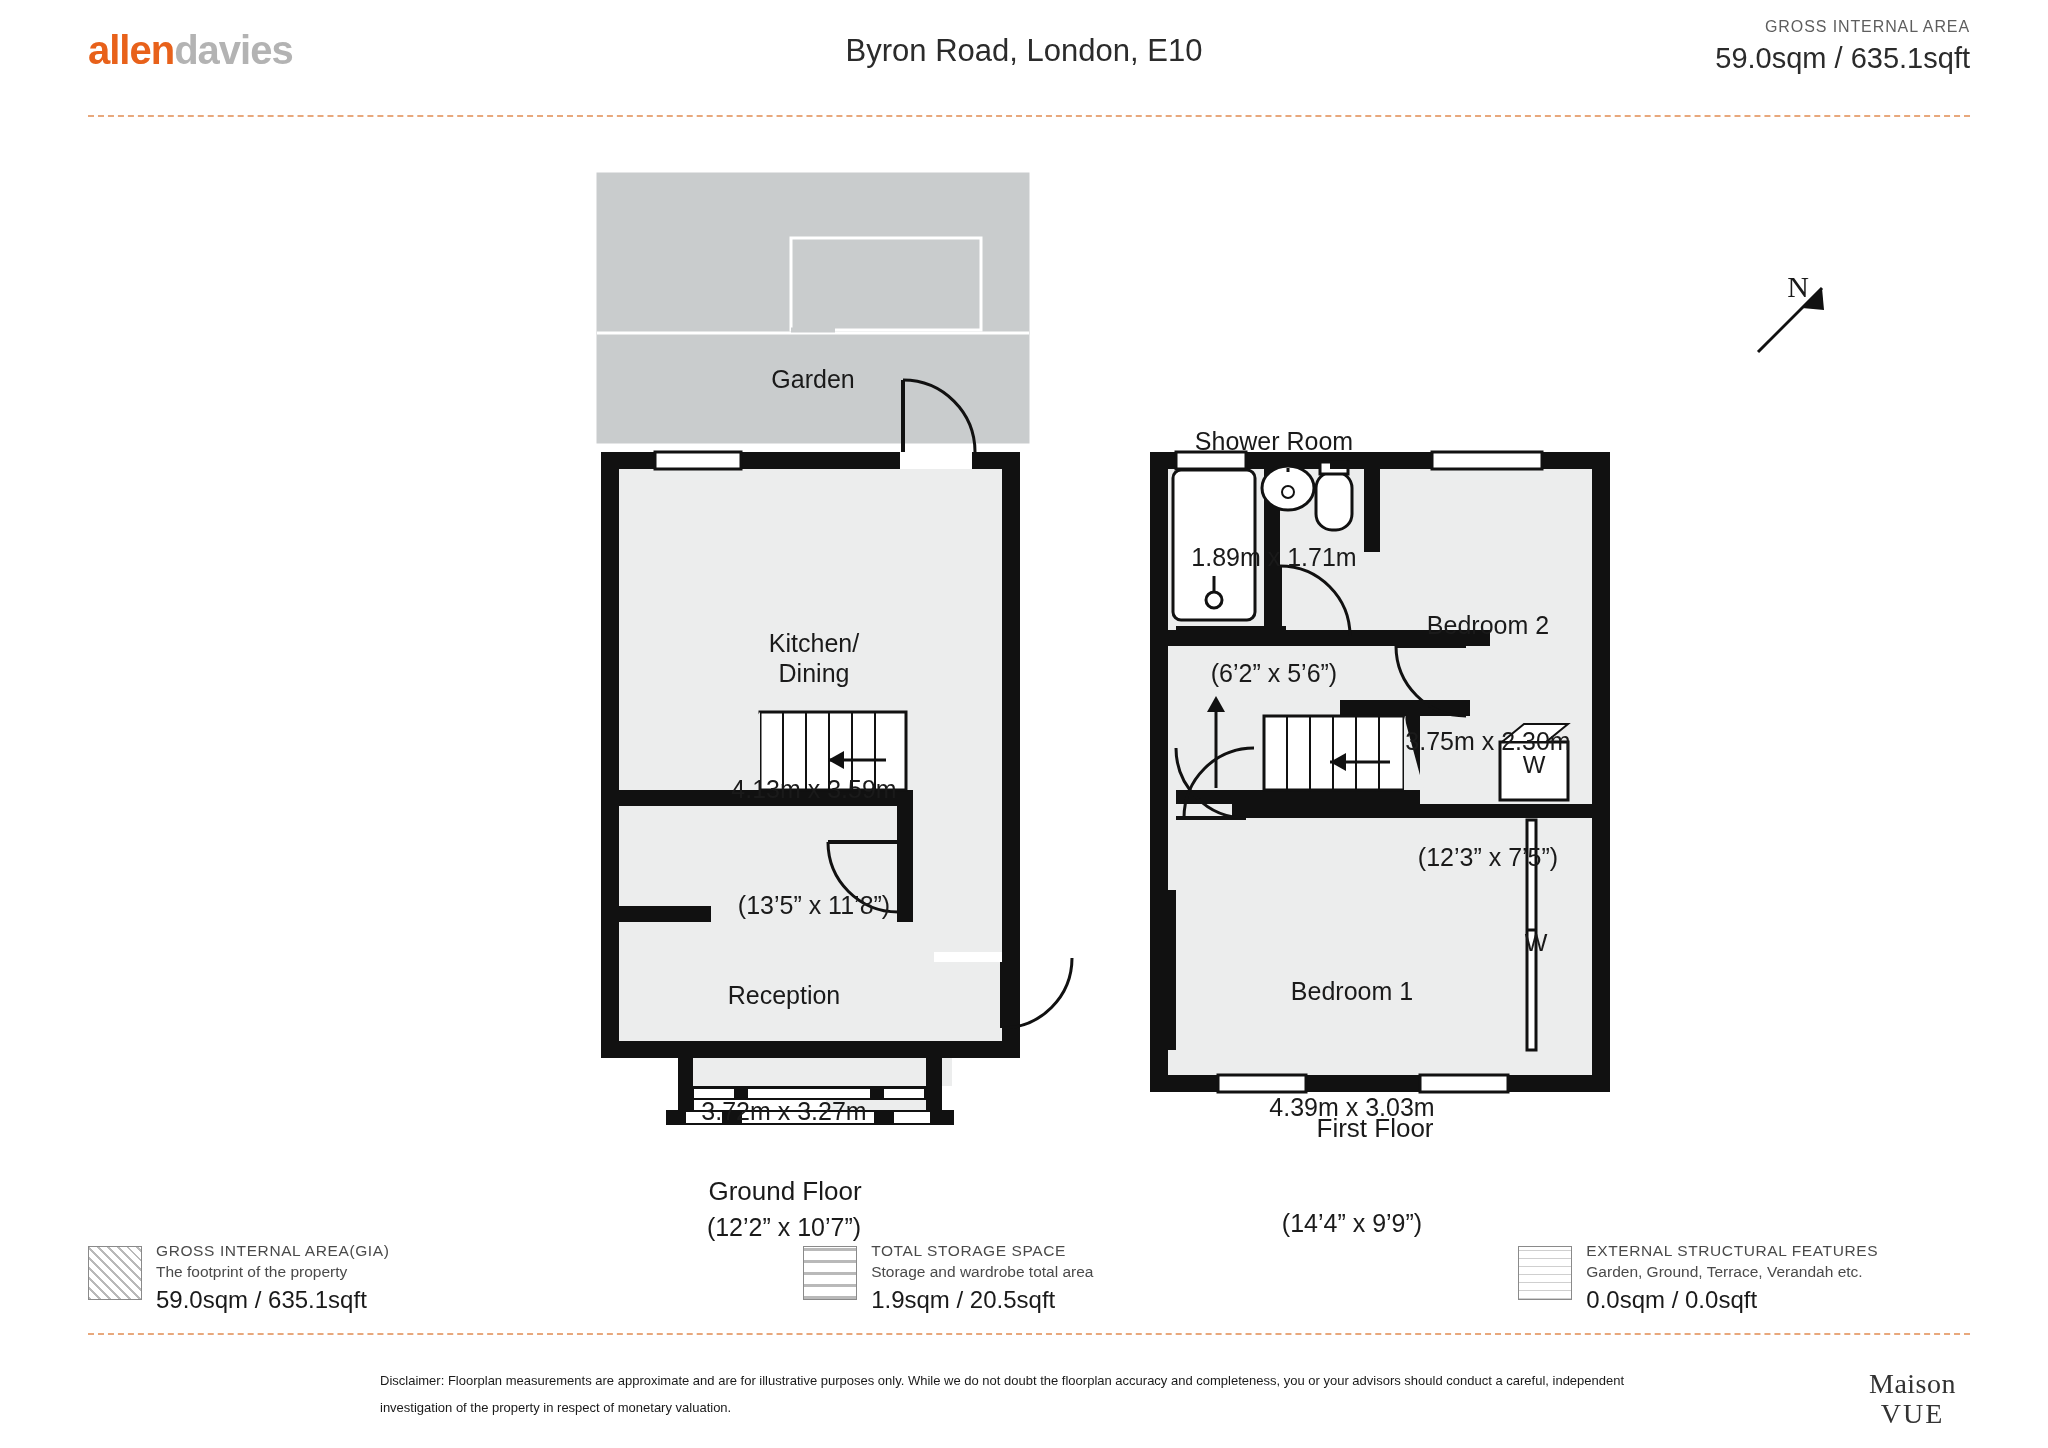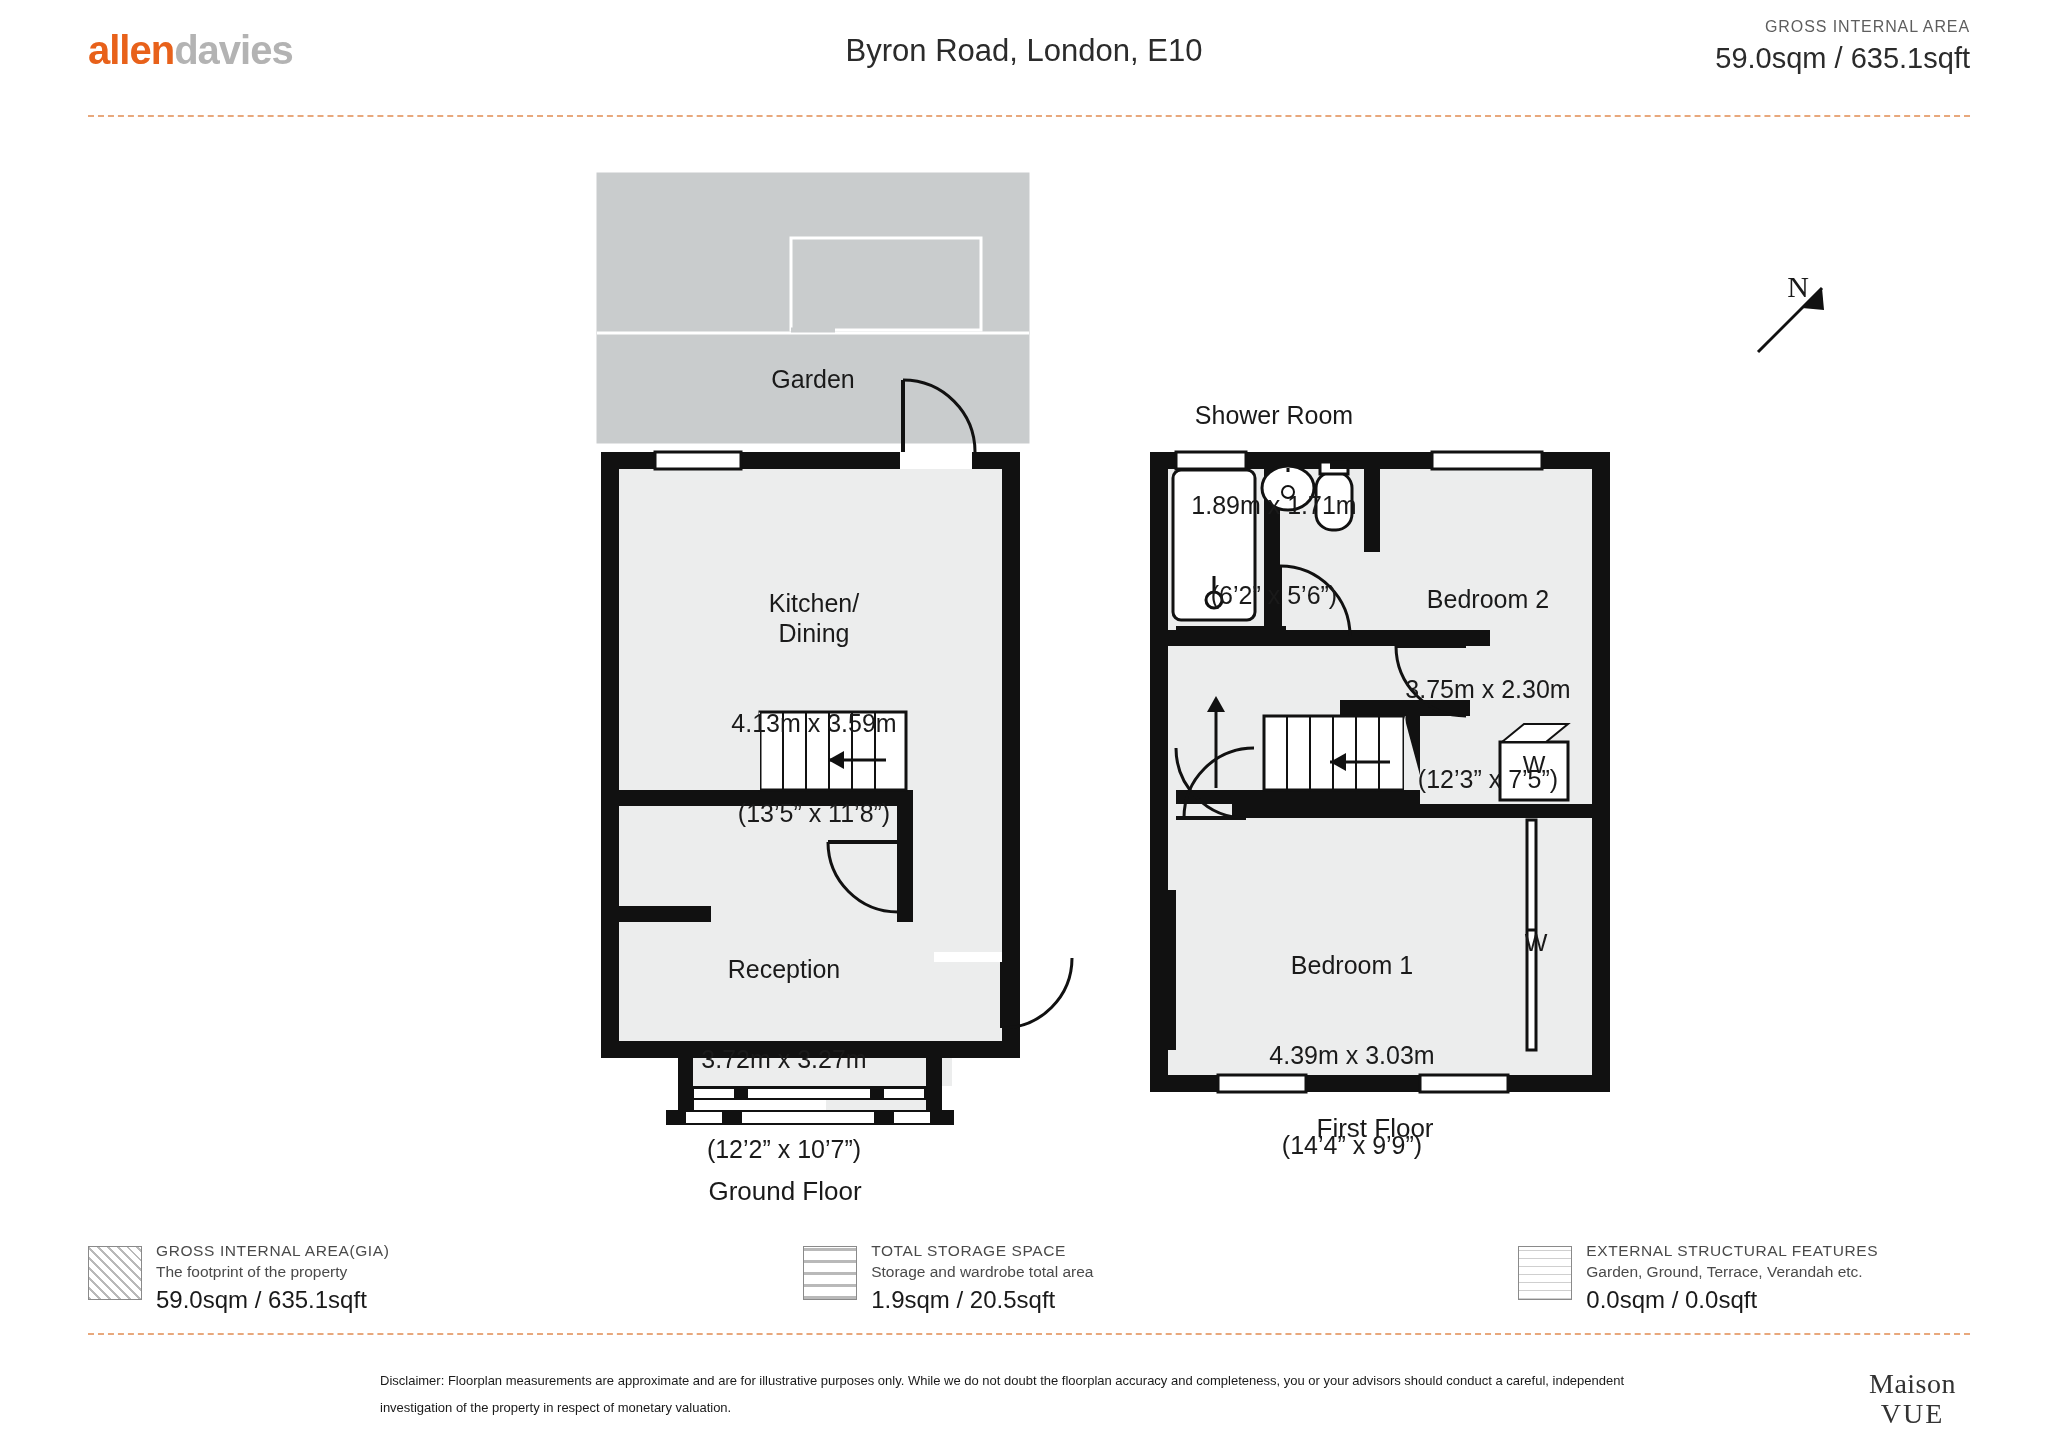--- a/index.html
+++ b/index.html
@@ -73,21 +73,21 @@
 
   
   .plan-label {
     position: absolute;
     text-align: center;
     font-size: 25px;
     line-height: 30px;
     color: #1a1a1a;
     white-space: pre;
   }
-  .plan-label .nm { display:block; }
+  .plan-label .nm { display:block;margin-top:26px; }
   .floor-caption {
     position: absolute;
     font-size: 26px;
     color: #1a1a1a;
     text-align: center;
   }
 
   
   .legend {
     position: absolute;
@@ -342,21 +342,21 @@
   </g>
 
   <g>
     <line x1="1758" y1="352" x2="1822" y2="288" stroke="#111" stroke-width="3"></line>
     <path d="M1822,288 l2,22 l-22,-2 z" fill="#111"></path>
   </g>
 </svg>
 
 <div class="plan-label" style="left:700px; top:364px; width:226px;">Garden</div>
 
-<div class="plan-label" style="left:640px; top:528px; width:348px;">
+<div class="plan-label" style="left:640px; top:542px; width:348px;">
   <span class="nm">Kitchen/
 Dining</span>
   <span class="nm">4.13m x 3.59m</span>
   <span class="nm">(13’5” x 11’8”)</span>
 </div>
 
 <div class="plan-label" style="left:610px; top:894px; width:348px;">
   <span class="nm">Reception</span>
   <span class="nm">3.72m x 3.27m</span>
   <span class="nm">(12’2” x 10’7”)</span>

